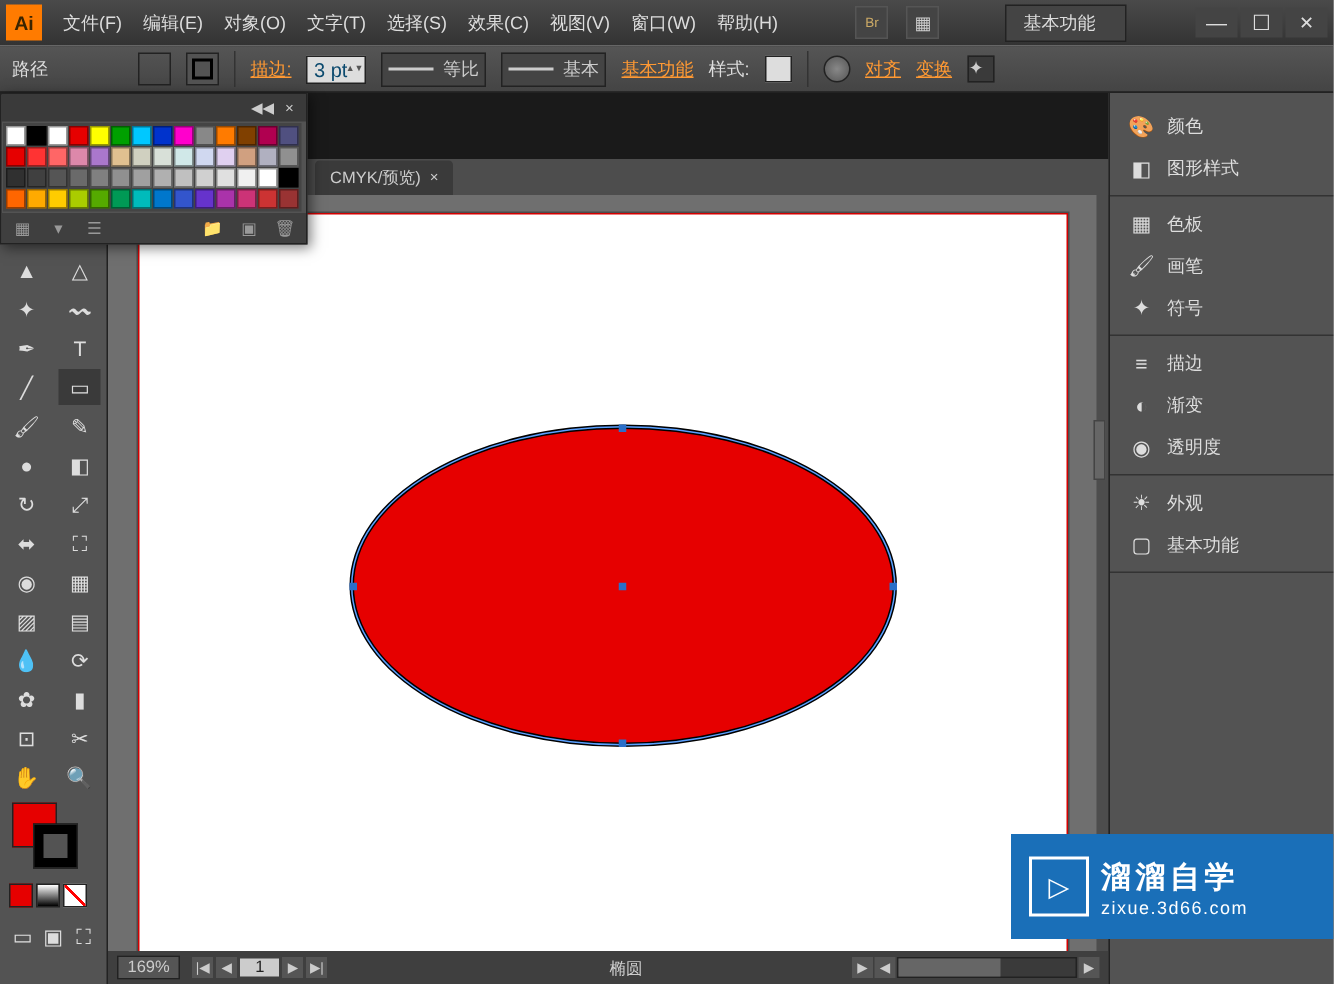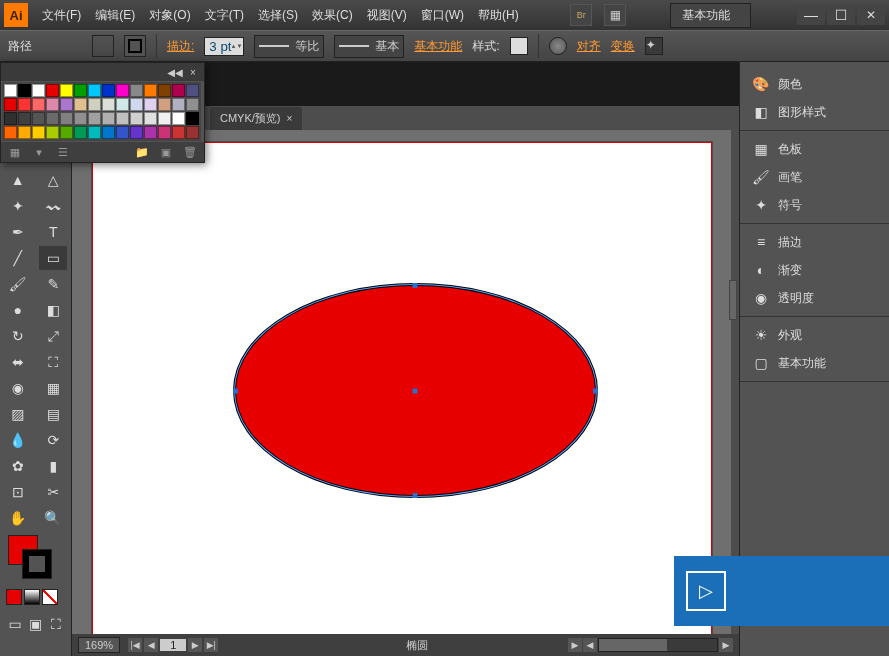--- a/index.html
+++ b/index.html
@@ -369,13 +369,17 @@
     <div class="sp-fbtn">📁</div>
     <div class="sp-fbtn">▣</div>
     <div class="sp-fbtn">🗑</div>
   </div>
 </div>
 
 <div class="vscroll-hint"></div>
 
 <div class="watermark">
   <div class="wm-logo">▷</div>
+  <div class="wm-text">
+    <div class="wm-t1">溜溜自学</div>
+    <div class="wm-t2">zixue.3d66.com</div>
+  </div>
 </div>
 
 </body></html>

